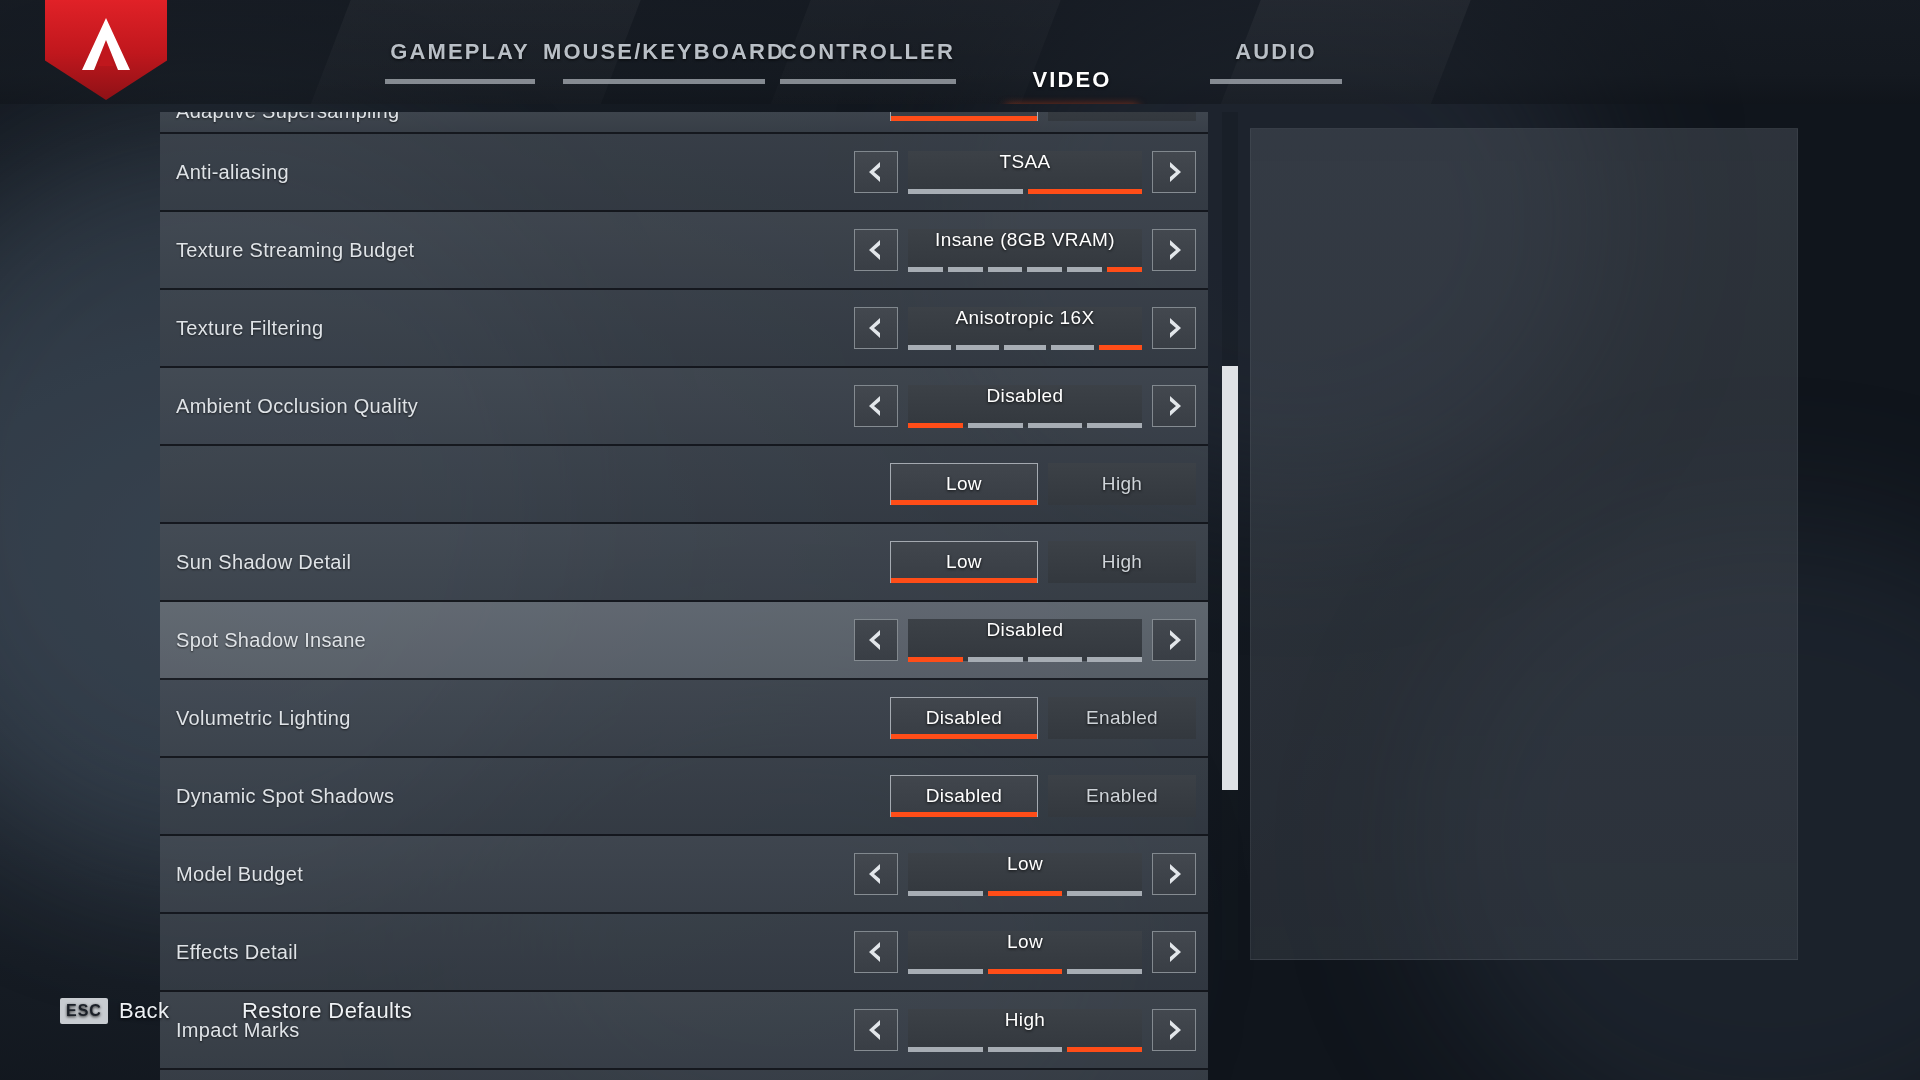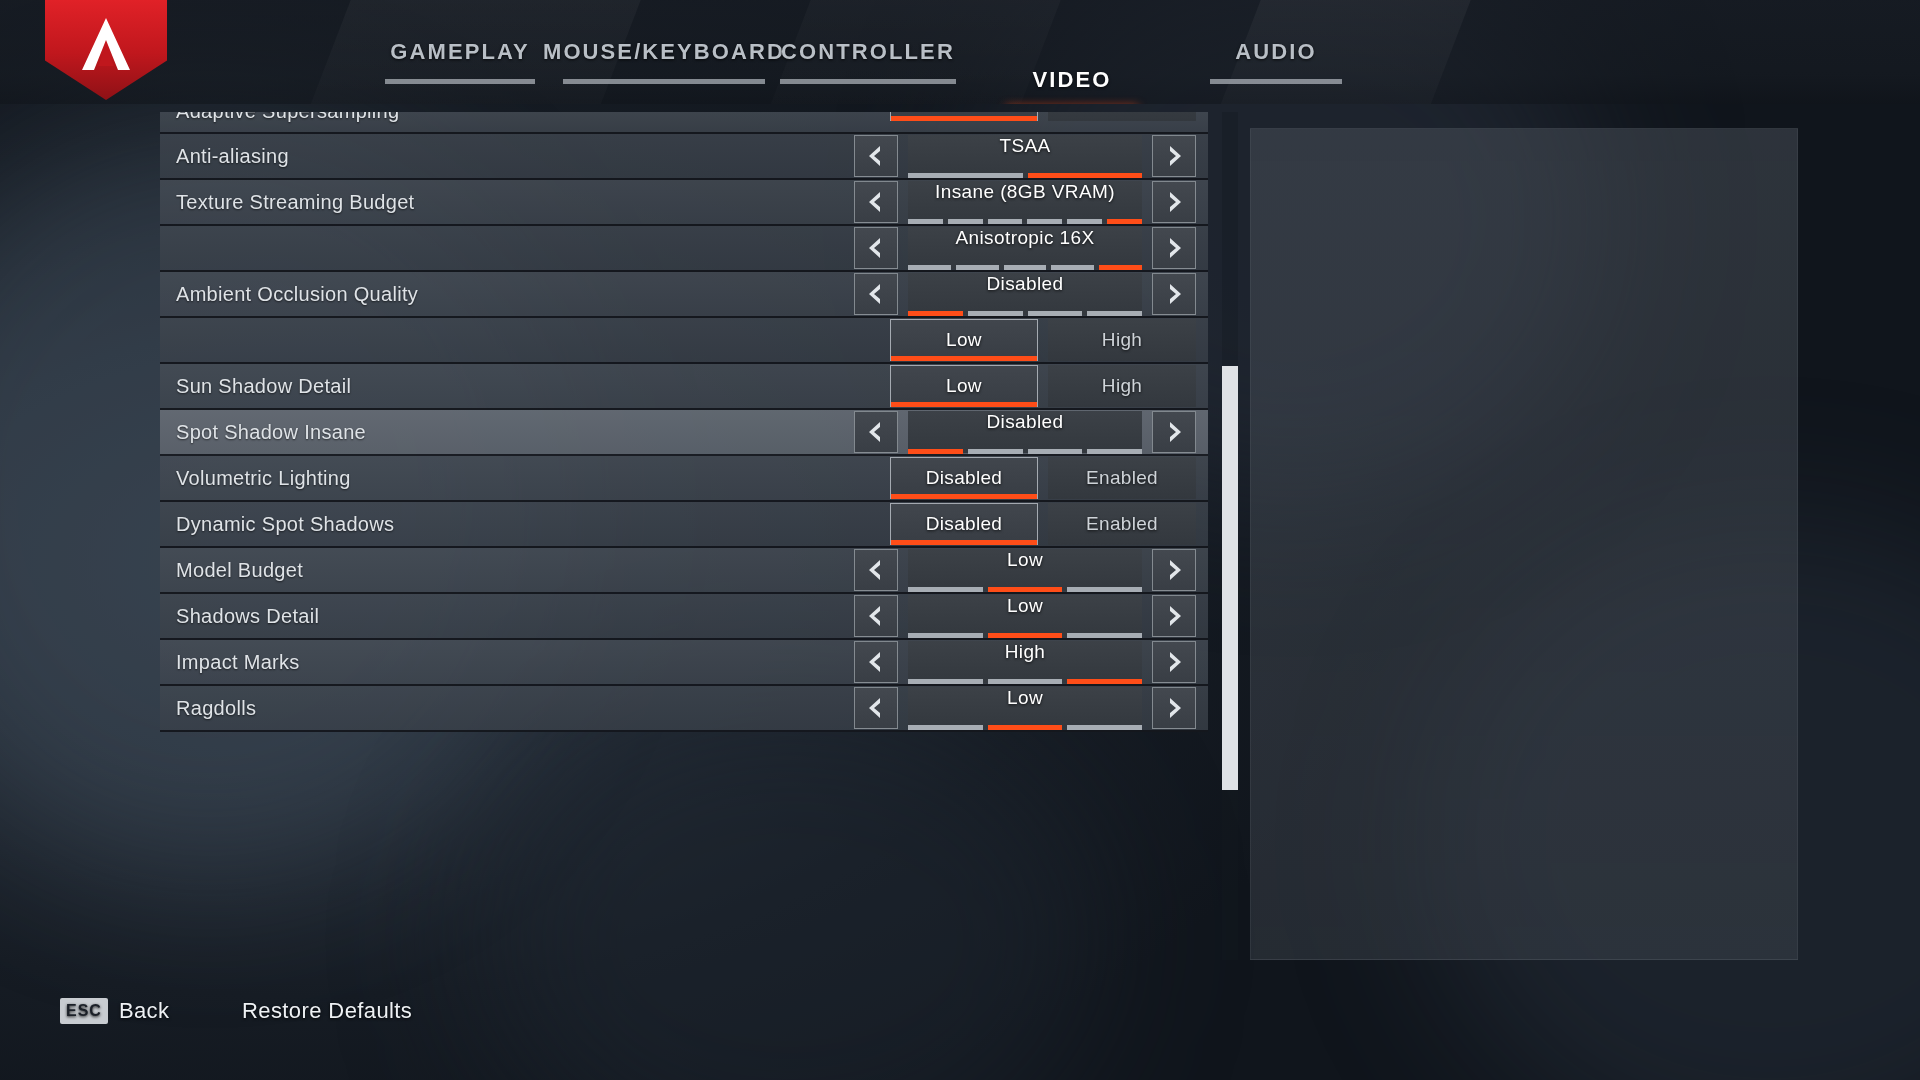--- a/index.html
+++ b/index.html
@@ -66,21 +66,21 @@
     z-index:-1;
   }
   .tab.active .tab-bar{background:#ff4d18;height:6px;box-shadow:0 0 10px rgba(255,77,24,.75);}
   .tab-label{position:relative;z-index:2;}
 
   
   #panel{
     position:absolute;left:160px;top:112px;width:1058px;height:848px;
   }
   .row{
-    position:relative;width:1048px;height:46px;
+    position:relative;width:1048px;height:78px;
     display:flex;align-items:center;
     background:linear-gradient(180deg,rgba(70,77,86,.82) 0%,rgba(62,69,78,.82) 100%);
     border-bottom:2px solid rgba(14,17,22,.85);
   }
   .row.alt{background:linear-gradient(180deg,rgba(64,71,80,.80) 0%,rgba(57,64,73,.80) 100%);}
   .row.highlight{background:linear-gradient(180deg,rgba(101,108,117,.93) 0%,rgba(92,99,108,.93) 100%);}
   .row.clipped{height:22px;overflow:hidden;border-bottom:2px solid rgba(14,17,22,.85);}
   .row.clipped .row-label{margin-top:-22px;}
   .row.clipped .ctrl{margin-top:-22px;}
 
@@ -262,20 +262,21 @@
             </div>
           </div>
           <div class="arrow">
             <svg width="26" height="26" viewBox="0 0 26 26" aria-hidden="true">
               <polygon points="17,3 17,8 11,13 17,18 17,23 6,13" transform="rotate(180 13 13)" fill="#e2e6ea"></polygon>
             </svg>
           </div>
         </div>
       </div>
       <div class="row alt">
+        <div class="row-label">Texture Filtering</div>
         <div class="ctrl">
           <div class="arrow">
             <svg width="26" height="26" viewBox="0 0 26 26" aria-hidden="true">
               <polygon points="17,3 17,8 11,13 17,18 17,23 6,13" fill="#e2e6ea"></polygon>
             </svg>
           </div>
           <div class="valuebox">
             <span class="vtext">Anisotropic 16X</span>
             <div class="segs">
               <div class="seg"></div>
@@ -392,21 +393,21 @@
             </div>
           </div>
           <div class="arrow">
             <svg width="26" height="26" viewBox="0 0 26 26" aria-hidden="true">
               <polygon points="17,3 17,8 11,13 17,18 17,23 6,13" transform="rotate(180 13 13)" fill="#e2e6ea"></polygon>
             </svg>
           </div>
         </div>
       </div>
       <div class="row alt">
-        <div class="row-label">Shadows Detail</div>
+        <div class="row-label">Effects Detail</div>
         <div class="ctrl">
           <div class="arrow">
             <svg width="26" height="26" viewBox="0 0 26 26" aria-hidden="true">
               <polygon points="17,3 17,8 11,13 17,18 17,23 6,13" fill="#e2e6ea"></polygon>
             </svg>
           </div>
           <div class="valuebox">
             <span class="vtext">Low</span>
             <div class="segs">
               <div class="seg"></div>

